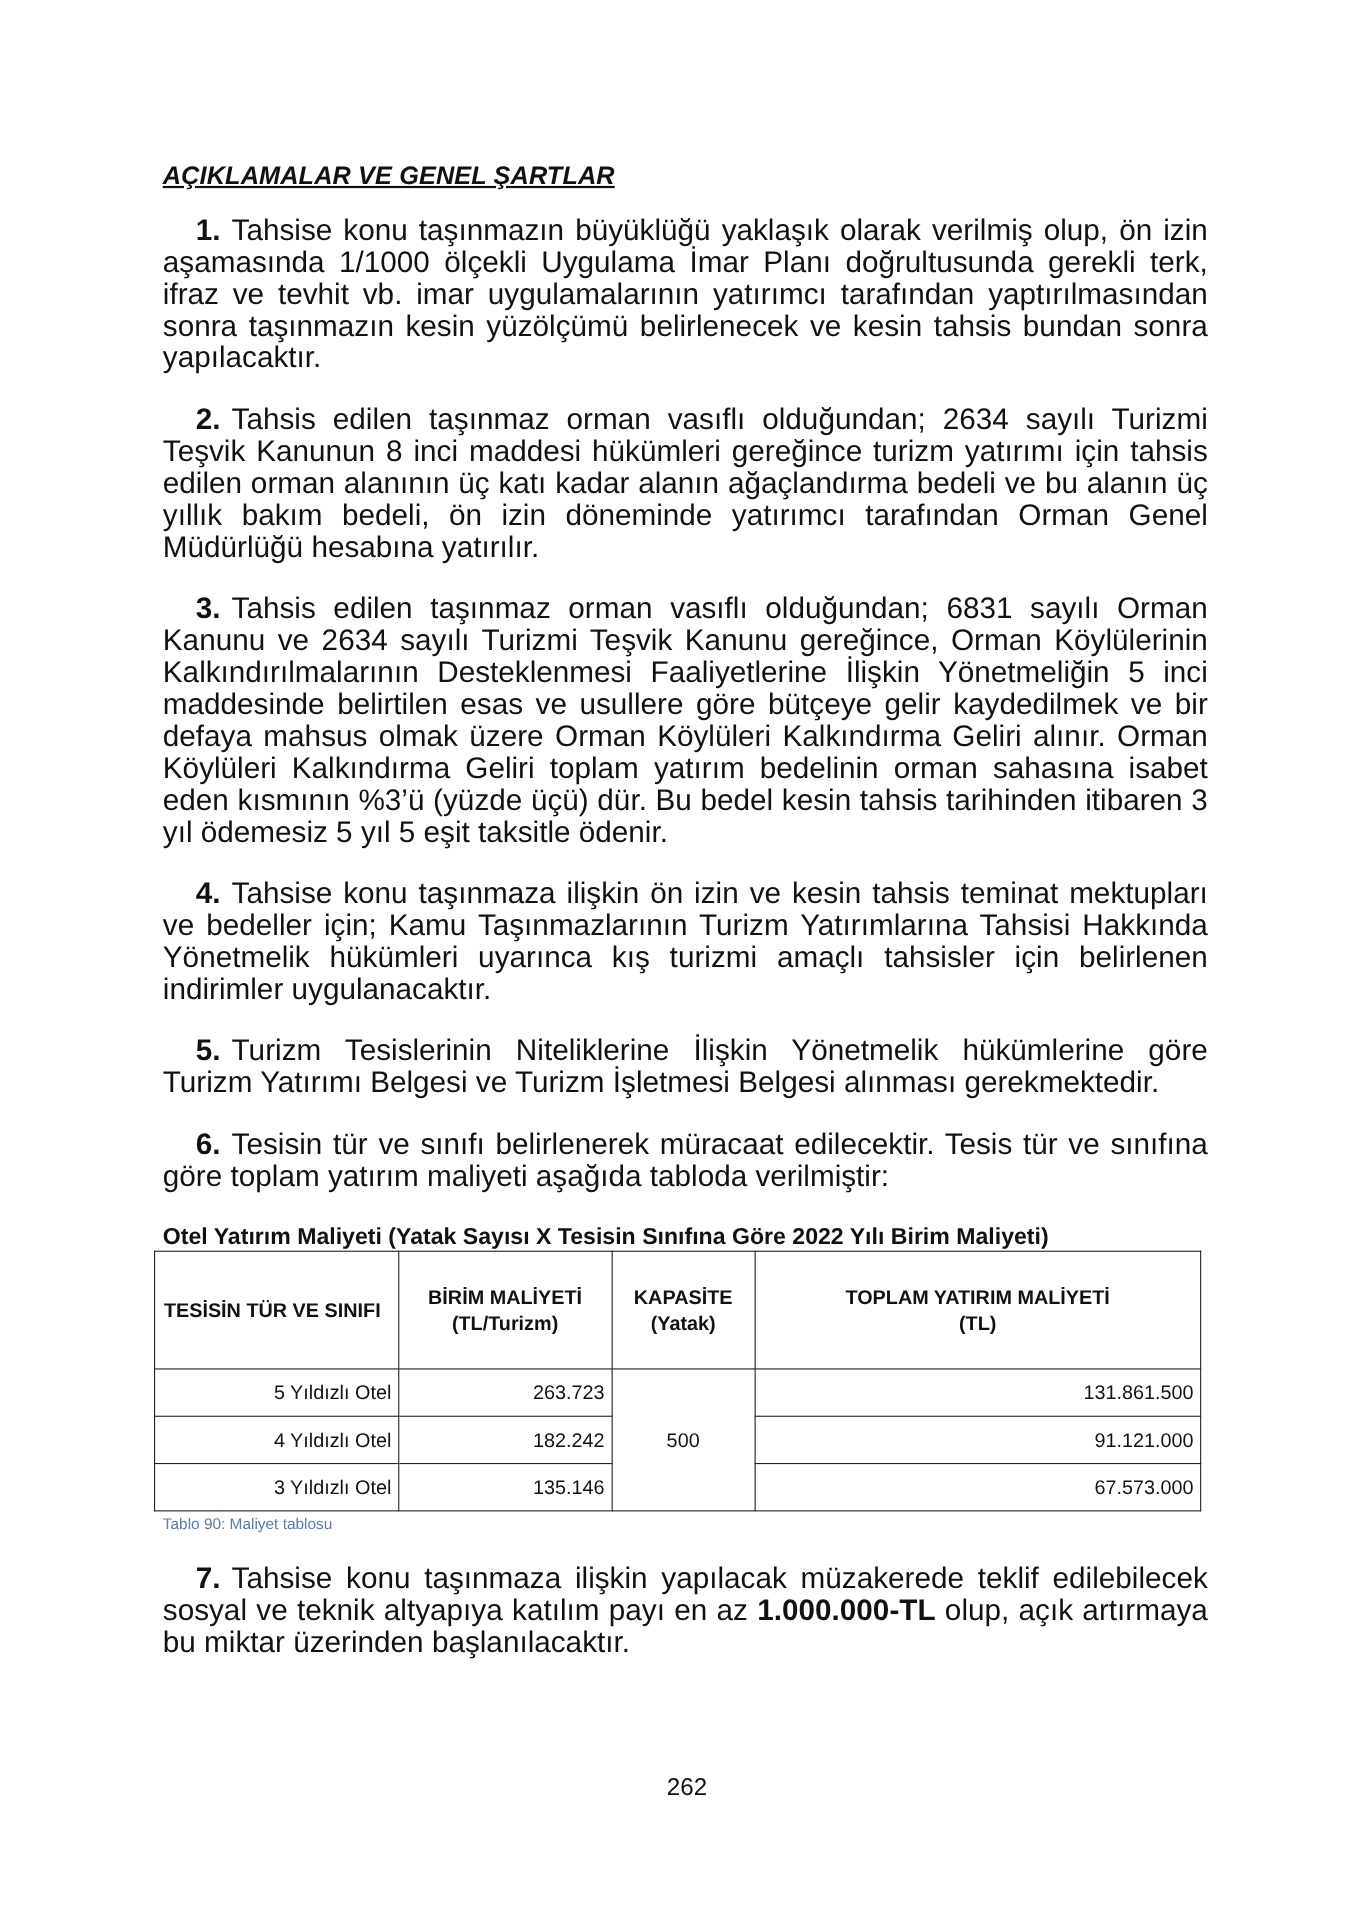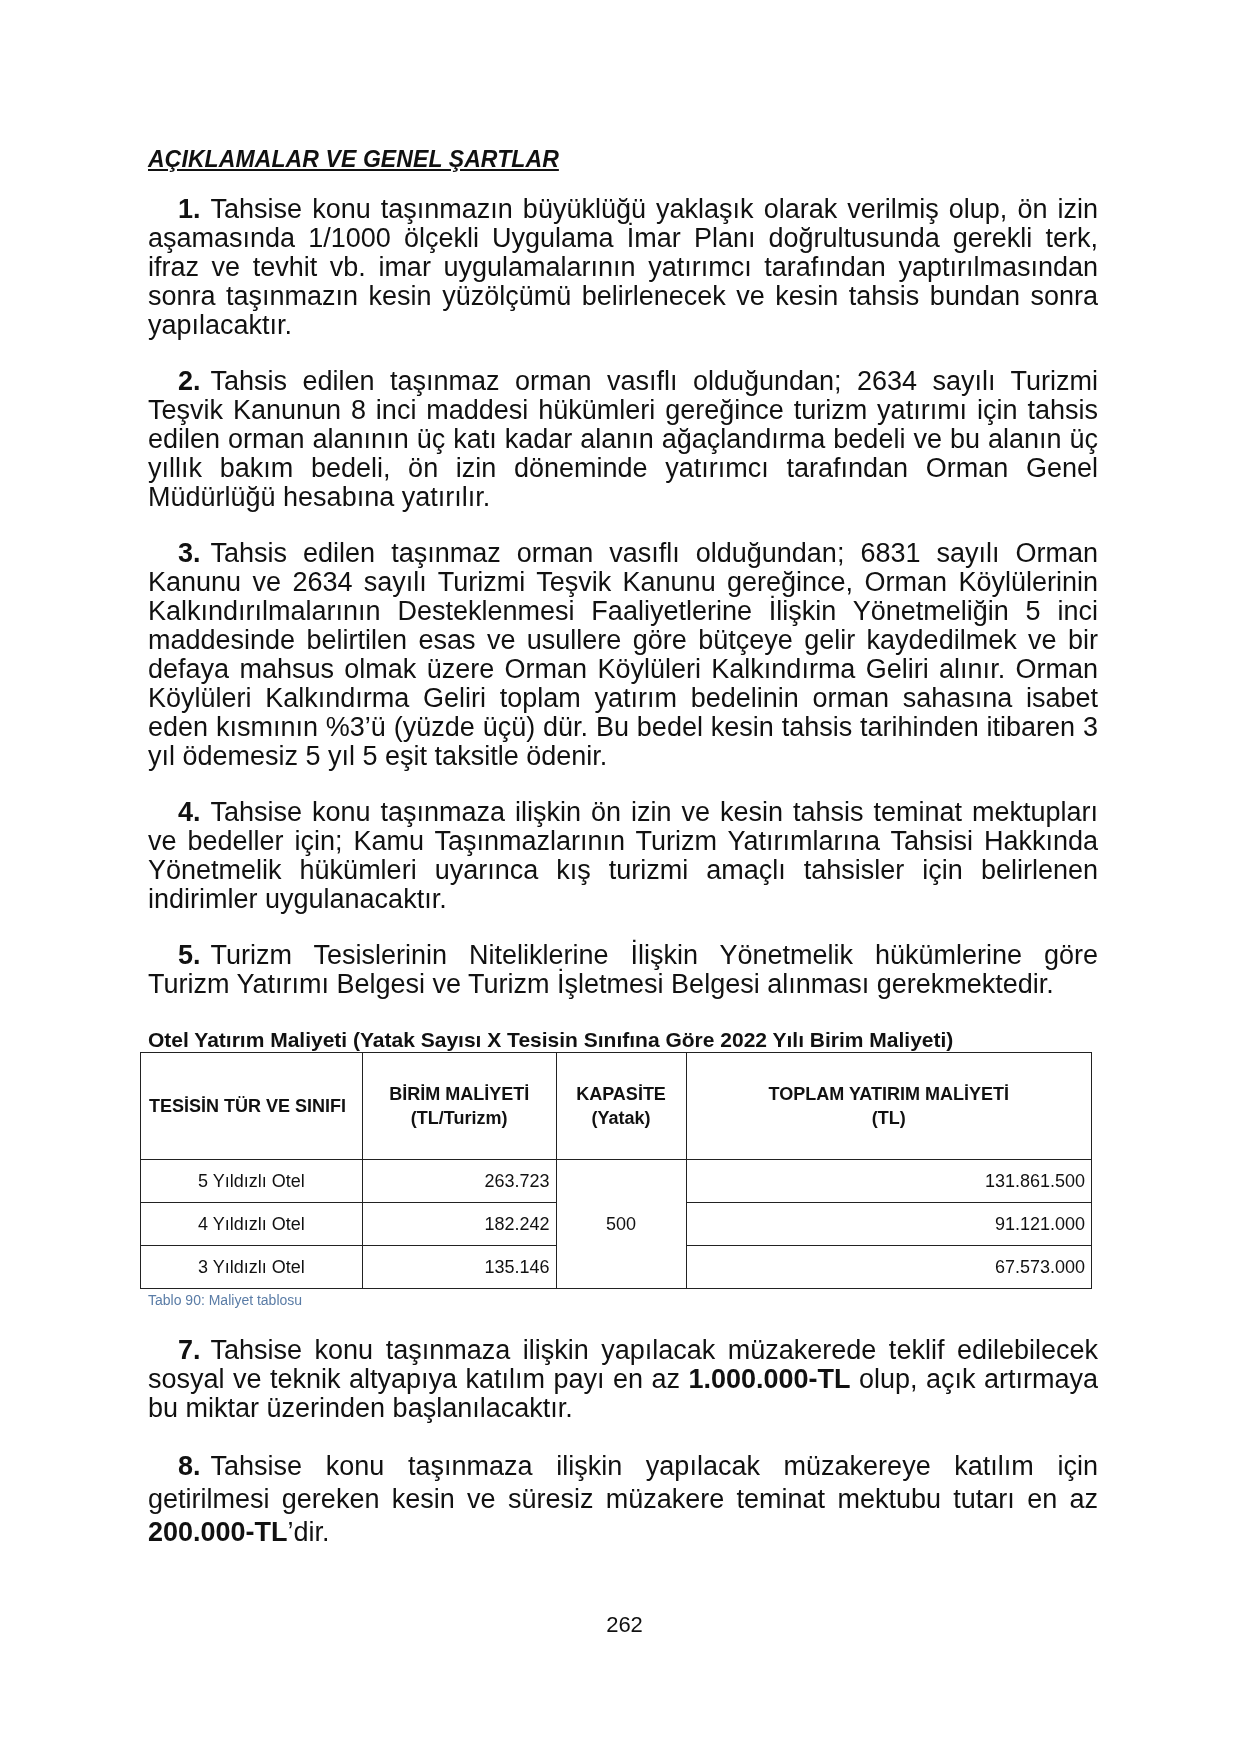--- a/index.html
+++ b/index.html
@@ -25,21 +25,21 @@
     border-collapse: collapse; margin-left: -8px; width: 952px;
     font-size: 18px;
   }
   table.cost th, table.cost td { border: 1px solid #222; }
   table.cost th {
     font-size: 18px; font-weight: bold; height: 106px; text-align: center;
     vertical-align: middle; line-height: 24px; padding: 0 6px;
   }
   table.cost th.first { text-align: left; padding-left: 8px; }
   table.cost td { height: 42px; padding: 0 6px; }
-  table.cost td.name { text-align: center; }
+  table.cost td.name { text-align: right; }
   table.cost td.num { text-align: right; }
   table.cost td.cap { text-align: center; }
   .caption {
     font-size: 14px; color: #5a7ca6; margin: 3px 0 0 0;
   }
   .after-table { margin-top: 28px; }
   .page-number {
     position: absolute; top: 1612px; left: 4px; width: 1241px;
     text-align: center; font-size: 22px;
   }
@@ -53,20 +53,21 @@
   <p class="para"><span class="num">1.</span><span>Tahsise konu taşınmazın büyüklüğü yaklaşık olarak verilmiş olup, ön izin aşamasında 1/1000 ölçekli Uygulama İmar Planı doğrultusunda gerekli terk, ifraz ve tevhit vb. imar uygulamalarının yatırımcı tarafından yaptırılmasından sonra taşınmazın kesin yüzölçümü belirlenecek ve kesin tahsis bundan sonra yapılacaktır.</span></p>
 
   <p class="para"><span class="num">2.</span><span>Tahsis edilen taşınmaz orman vasıflı olduğundan; 2634 sayılı Turizmi Teşvik Kanunun 8 inci maddesi hükümleri gereğince turizm yatırımı için tahsis edilen orman alanının üç katı kadar alanın ağaçlandırma bedeli ve bu alanın üç yıllık bakım bedeli, ön izin döneminde yatırımcı tarafından Orman Genel Müdürlüğü hesabına yatırılır.</span></p>
 
   <p class="para"><span class="num">3.</span><span>Tahsis edilen taşınmaz orman vasıflı olduğundan; 6831 sayılı Orman Kanunu ve 2634 sayılı Turizmi Teşvik Kanunu gereğince, Orman Köylülerinin Kalkındırılmalarının Desteklenmesi Faaliyetlerine İlişkin Yönetmeliğin 5 inci maddesinde belirtilen esas ve usullere göre bütçeye gelir kaydedilmek ve bir defaya mahsus olmak üzere Orman Köylüleri Kalkındırma Geliri alınır. Orman Köylüleri Kalkındırma Geliri toplam yatırım bedelinin orman sahasına isabet eden kısmının %3’ü (yüzde üçü) dür. Bu bedel kesin tahsis tarihinden itibaren 3 yıl ödemesiz 5 yıl 5 eşit taksitle ödenir.</span></p>
 
   <p class="para"><span class="num">4.</span><span>Tahsise konu taşınmaza ilişkin ön izin ve kesin tahsis teminat mektupları ve bedeller için; Kamu Taşınmazlarının Turizm Yatırımlarına Tahsisi Hakkında Yönetmelik hükümleri uyarınca kış turizmi amaçlı tahsisler için belirlenen indirimler uygulanacaktır.</span></p>
 
   <p class="para"><span class="num">5.</span><span>Turizm Tesislerinin Niteliklerine İlişkin Yönetmelik hükümlerine göre Turizm Yatırımı Belgesi ve Turizm İşletmesi Belgesi alınması gerekmektedir.</span></p>
 
+  <p class="para" style="margin-bottom:0"><span class="num">6.</span><span>Tesisin tür ve sınıfı belirlenerek müracaat edilecektir. Tesis tür ve sınıfına göre toplam yatırım maliyeti aşağıda tabloda verilmiştir:</span></p>
 
   <div class="table-title">Otel Yatırım Maliyeti (Yatak Sayısı X Tesisin Sınıfına Göre 2022 Yılı Birim Maliyeti)</div>
 
   <table class="cost">
     <colgroup>
       <col style="width:222px">
         <col style="width:194px">
         <col style="width:130px">
         <col style="width:406px">
     </colgroup>
@@ -94,16 +95,15 @@
         <td class="name">3 Yıldızlı Otel</td>
         <td class="num">135.146</td>
         <td class="num">67.573.000</td>
       </tr>
     </tbody>
   </table>
   <div class="caption">Tablo 90: Maliyet tablosu</div>
 
   <p class="para after-table"><span class="num">7.</span><span>Tahsise konu taşınmaza ilişkin yapılacak müzakerede teklif edilebilecek sosyal ve teknik altyapıya katılım payı en az </span><b>1.000.000-TL</b><span> olup, açık artırmaya bu miktar üzerinden başlanılacaktır.</span></p>
 
-  <p class="para" style="line-height:33px"><span class="num">8.</span><span>Tahsise konu taşınmaza ilişkin yapılacak müzakereye katılım için getirilmesi gereken kesin ve süresiz müzakere teminat mektubu tutarı en az </span><b>200.000-TL</b><span>’dir.</span></p>
 </div>
 
 <div class="page-number">262</div>
 
 </body></html>

